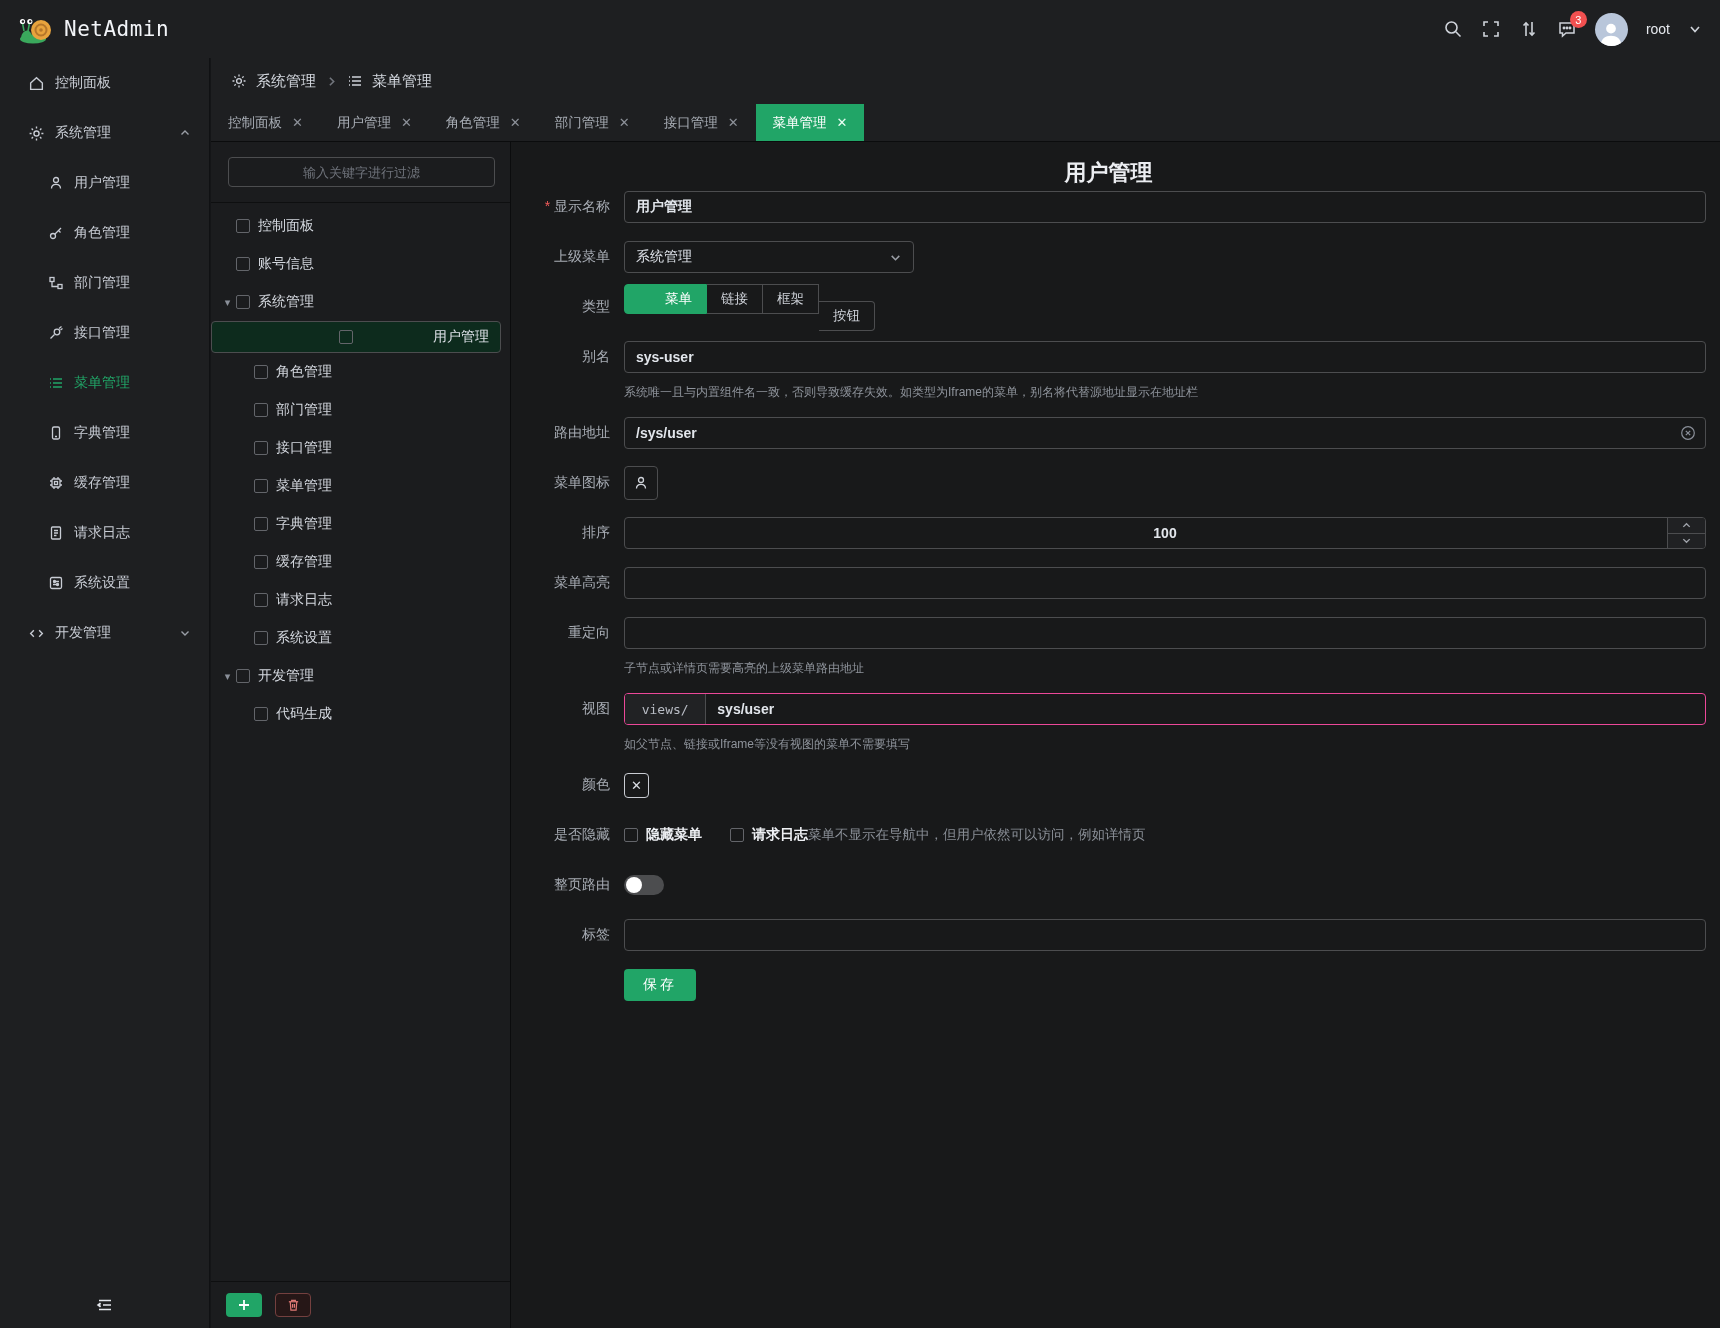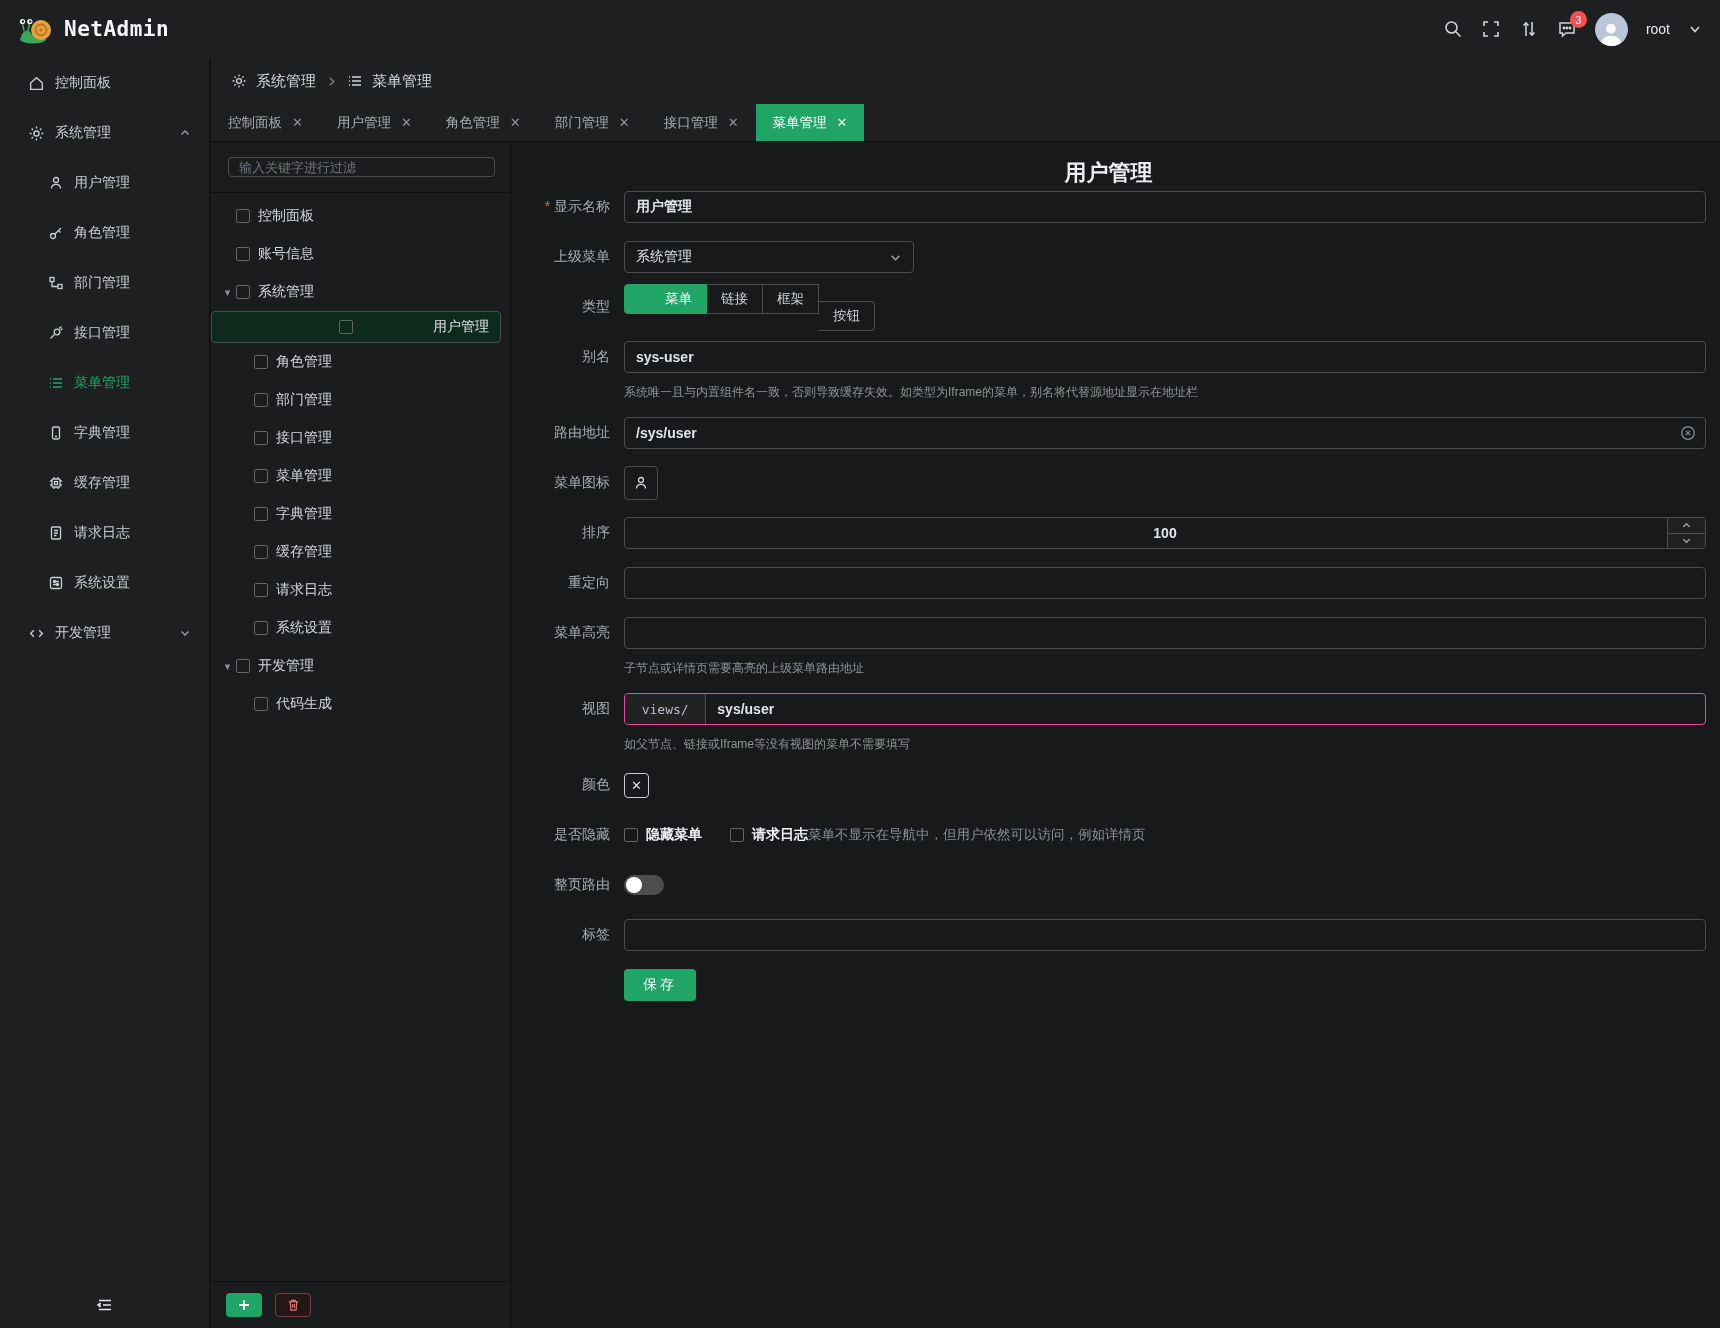--- a/index.html
+++ b/index.html
@@ -3,21 +3,21 @@
 <meta charset="utf-8">
 <style>
   * { margin:0; padding:0; box-sizing:border-box; }
   html,body { background:#0e0f10; }
   body { font-family:"Liberation Sans", sans-serif; }
   #app { position:relative; width:1720px; height:1328px; background:#141517; color:#d8dce3; overflow:hidden; font-size:14px; }
 
   
   .hdr { position:absolute; top:0; left:0; right:0; height:58px; background:#1e1f21; display:flex; align-items:center; justify-content:space-between; padding:0 18px; }
   .logo-area { display:flex; align-items:center; gap:10px; }
-  .app-title { font-family:"DejaVu Sans Mono", monospace; font-weight:bold; font-size:21px; color:#f2f4f8; letter-spacing:0.5px; }
+  .app-title { font-family:"DejaVu Sans Mono", monospace; font-weight:normal; font-size:21px; color:#f2f4f8; letter-spacing:0.5px; }
   .hdr-actions { display:flex; align-items:center; gap:18px; }
   .hicon { width:20px; height:20px; color:#cfd3da; display:inline-flex; cursor:pointer; }
   .chat-wrap { position:relative; }
   .badge { position:absolute; top:-8px; right:-10px; min-width:17px; height:17px; border-radius:9px; background:#f25050; color:#fff; font-size:11px; display:flex; align-items:center; justify-content:center; padding:0 4px; }
   .avatar { width:33px; height:33px; border-radius:50%; background:#b9c6da; display:flex; align-items:flex-end; justify-content:center; overflow:hidden; }
   .username { color:#e6e9ee; font-size:14px; }
 
   
   .sidebar { position:absolute; top:58px; left:0; bottom:0; width:210px; background:#1e1f21; border-right:1px solid #101113; }
   .sitem { height:50px; display:flex; align-items:center; padding-left:28px; gap:10px; color:#c8ccd4; cursor:pointer; font-size:14px; }
@@ -35,21 +35,21 @@
   .tabbar { height:38px; background:#1e1f21; border-bottom:1px solid #0b0c0d; display:flex; align-items:stretch; }
   .tab { display:inline-flex; align-items:center; gap:10px; padding:0 17px; color:#a9aeb6; font-size:13.5px; cursor:pointer; }
   .tab .x { font-size:13px; color:#8d9199; }
   .tab.active { background:#21a567; color:#ffffff; }
   .tab.active .x { color:#eafff4; }
 
   .workspace { flex:1; display:flex; min-height:0; }
 
   
   .tree-panel { width:300px; background:#1b1c1e; border-right:1px solid #0b0c0d; position:relative; }
-  .tfilter { margin:15px 16px 0 17px; width:267px; height:20px; background:transparent; border:1px solid #4c4d4f; border-radius:4px; color:#d8dce3; font-size:13px; padding:0 10px; outline:none; }
+  .tfilter { margin:15px 16px 0 17px; width:267px; height:30px; background:transparent; border:1px solid #4c4d4f; border-radius:4px; color:#d8dce3; font-size:13px; padding:0 10px; outline:none;text-align:center; }
   .tfilter::placeholder { color:#6f737b; }
   .tree-divider { height:1px; background:#0e0f10; margin-top:15px; }
   .tree { padding-top:4px; }
   .tnode { height:38px; display:flex; align-items:center; cursor:pointer; color:#d4d8df; font-size:14px; }
   .tnode .caret { width:17px; margin-left:8px; color:#8a8f99; font-size:11px; text-align:center; }
   .tnode .caret-space { width:17px; margin-left:8px; }
   .tnode.child .caret-space { width:35px; }
   .cb { width:14px; height:14px; border:1px solid #63656a; border-radius:2px; margin-right:8px; flex:none; }
   .tnode.sel { background:#0d2b1d; }
   .tree-foot { position:absolute; bottom:0; left:0; right:0; height:47px; border-top:1px solid #0e0f10; display:flex; align-items:center; padding-left:15px; gap:13px; }
@@ -534,28 +534,28 @@
                     <svg width="11" height="11" viewBox="0 0 12 12" fill="none" stroke="currentColor" stroke-width="1.5">
                       <path d="M2.5 4.5 L6 8 L9.5 4.5"></path>
                     </svg>
                   </span>
               </span>
             </span>
           </span>
         </div>
 
         <div class="frow">
+          <span class="flabel">菜单高亮</span>
+          <span class="fctl">
+              <input class="inp" value="" style="">
+            </span>
+        </div>
+
+        <div class="frow">
           <span class="flabel">重定向</span>
-          <span class="fctl">
-              <input class="inp" value="" style="">
-            </span>
-        </div>
-
-        <div class="frow">
-          <span class="flabel">菜单高亮</span>
           <span class="fctl">
               <input class="inp" value="" style="">
             </span>
         </div>
         <div class="fhint">子节点或详情页需要高亮的上级菜单路由地址</div>
 
         <div class="frow">
           <span class="flabel">视图</span>
           <span class="fctl">
             <span class="view-wrap">

